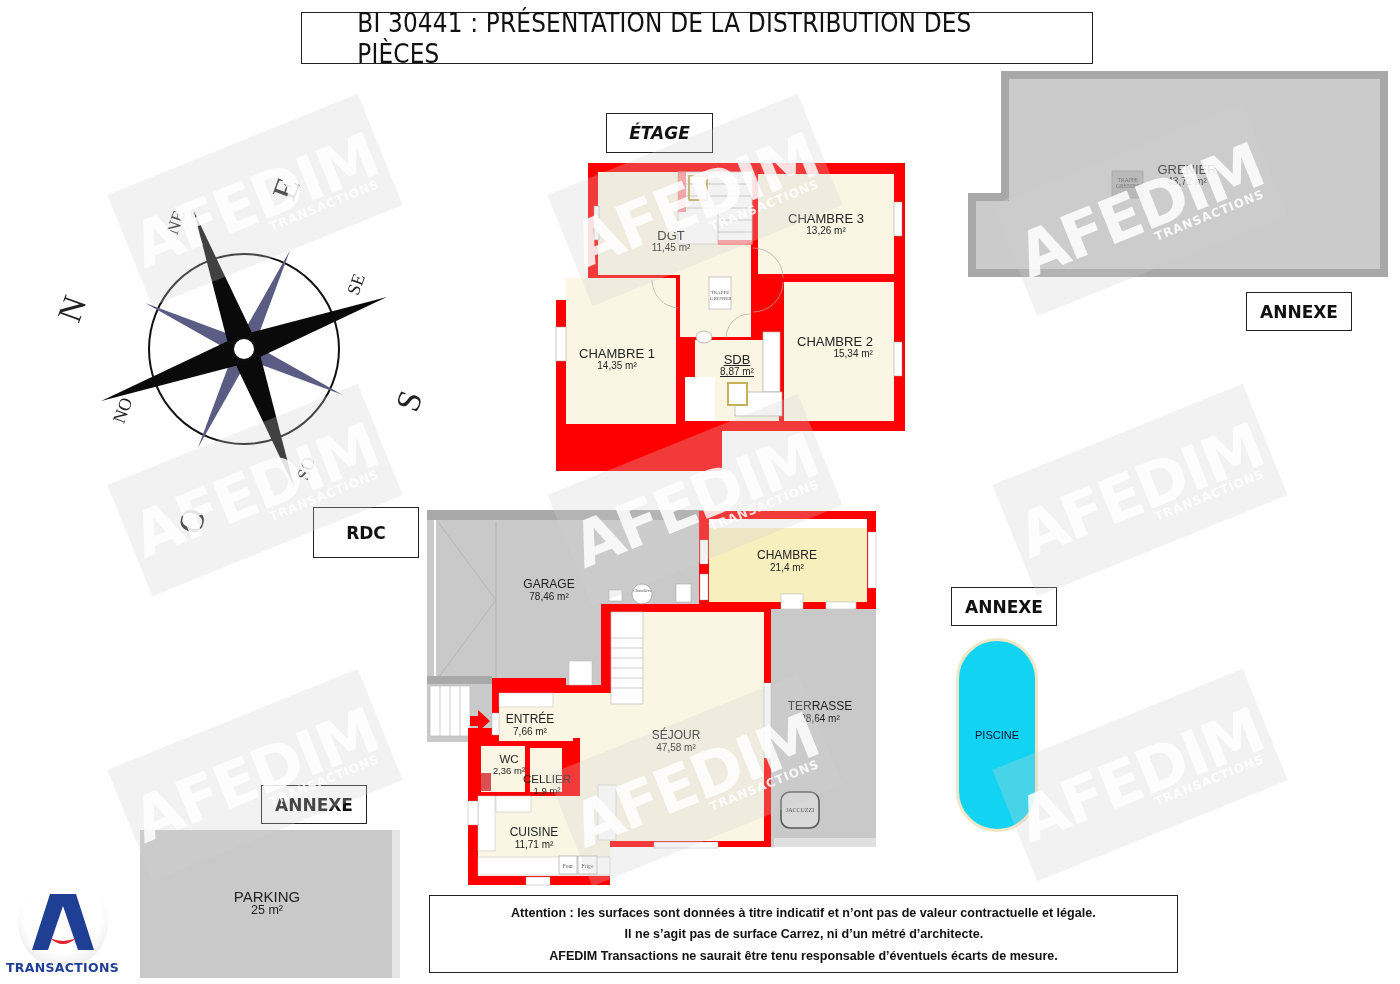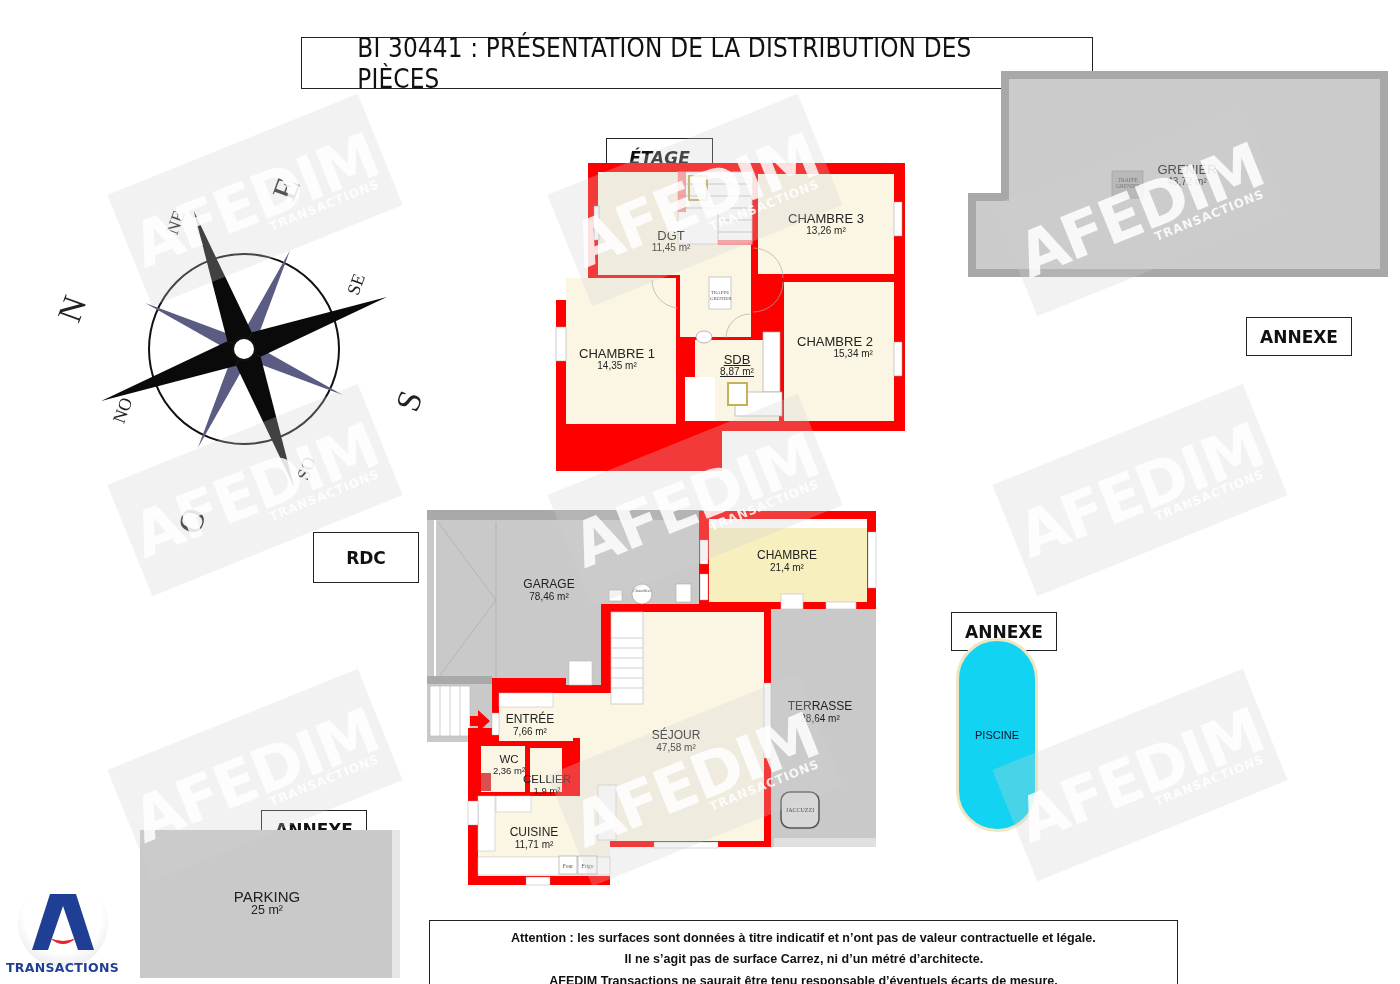--- a/index.html
+++ b/index.html
@@ -1,18 +1,18 @@
 <!DOCTYPE html>
 <html><head>
 <meta charset="utf-8">
 <style>
   html,body{margin:0;padding:0;background:#fff;}
   body{width:1400px;height:984px;position:relative;overflow:hidden;font-family:"Liberation Sans",sans-serif;color:#222;}
   .abs{position:absolute;}
-  .titlebox{position:absolute;border:1.5px solid #222;background:#fff;display:flex;align-items:center;justify-content:center;box-sizing:border-box;margin-top:25px;}
+  .titlebox{position:absolute;border:1.5px solid #222;background:#fff;display:flex;align-items:center;justify-content:center;box-sizing:border-box;}
   .title-main{left:301px;top:12px;width:792px;height:52px;font-size:27px;letter-spacing:0.2px;color:#111;font-family:"DejaVu Sans",sans-serif;font-weight:normal;transform-origin:center;}
   .title-main span{display:inline-block;transform:scaleX(0.86);}
   .label-box{font-weight:bold;font-size:17px;color:#111;font-family:"DejaVu Sans",sans-serif;}
   .room-label{position:absolute;text-align:center;font-size:13px;line-height:13px;color:#222;white-space:nowrap;transform:translateX(-50%);}
   .room-label .area{display:block;font-size:10px;line-height:11px;}
   .room-label.sm{font-size:11.5px;line-height:11px;}
   .room-label.sm .area{font-size:9.5px;}
   .tiny{position:absolute;font-family:"Liberation Serif",serif;font-size:5px;color:#555;text-align:center;line-height:6px;}
   .wm{position:absolute;width:270px;height:120px;background:rgba(210,210,210,0.28);transform:rotate(-22deg);display:flex;align-items:center;justify-content:center;color:rgba(255,255,255,0.85);font-weight:bold;font-size:62px;font-family:"DejaVu Sans",sans-serif;letter-spacing:-2px;pointer-events:none;}
   .wm small{position:absolute;right:14px;bottom:22px;font-size:12px;letter-spacing:1px;}

